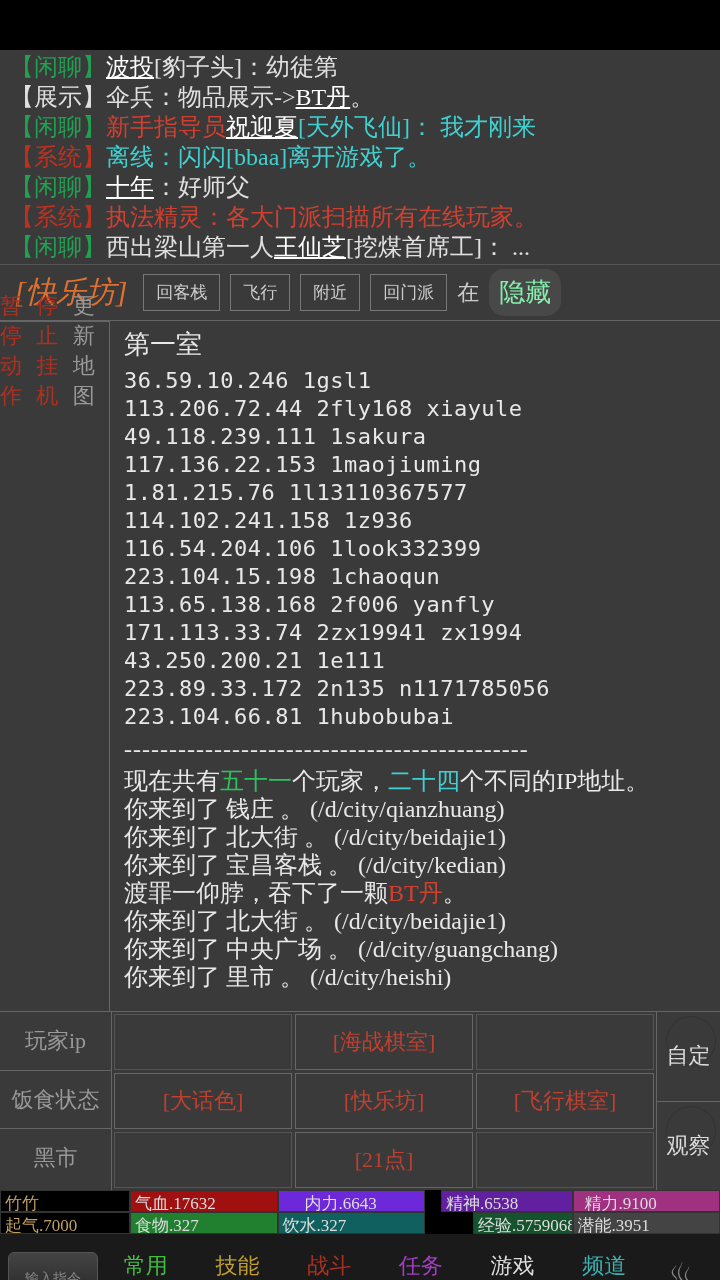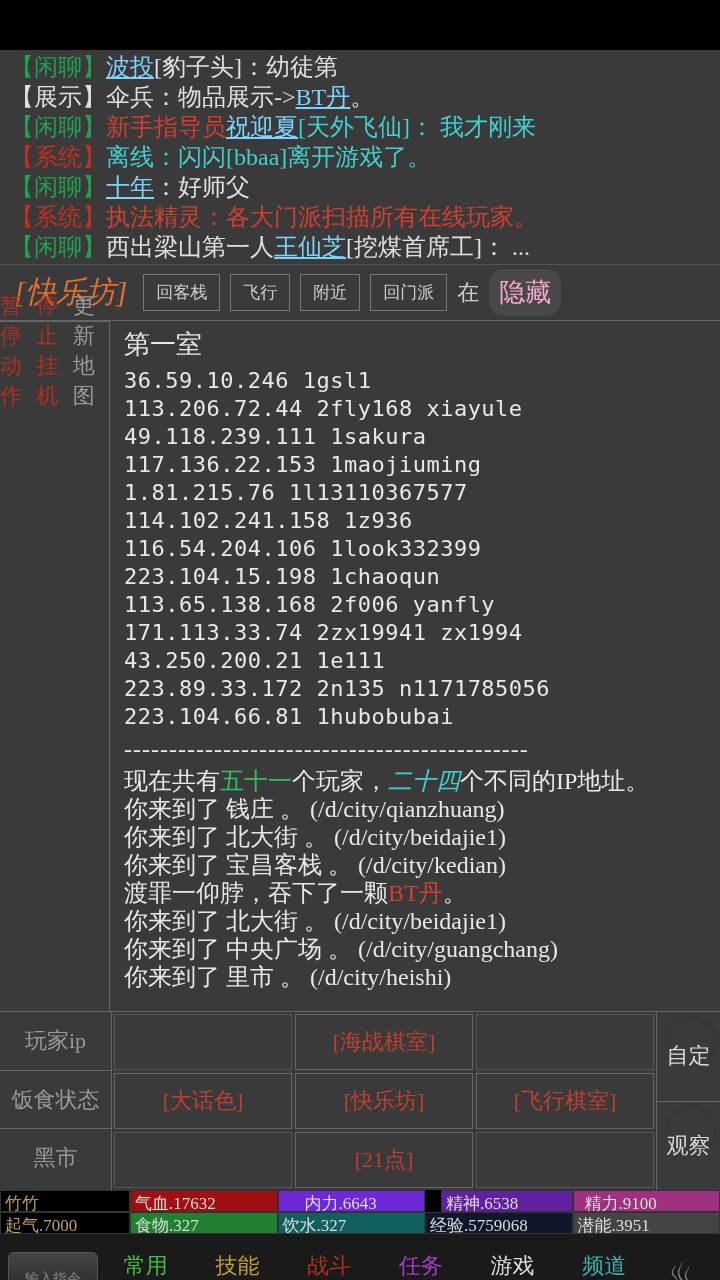--- a/index.html
+++ b/index.html
@@ -23,21 +23,21 @@
   font-size: 24px;
   line-height: 30px;
   flex-shrink: 0;
 }
 .chat-line { white-space: nowrap; overflow: hidden; }
 .tag-red { color: #c03020; }
 .tag-green { color: #20a050; }
 .white { color: #e0e0e0; }
 .cyan { color: #40d0d0; }
 .red { color: #d04030; }
-.link { color: #7dd3fc; text-decoration: underline; }
+.link { color: #ffffff; text-decoration: underline; }
 
 .nav-bar {
   display: flex;
   align-items: center;
   padding: 4px 8px;
   gap: 10px;
   border-top: 1px solid #555;
 }
 .location {
   color: #e07030;
@@ -48,21 +48,21 @@
 .nav-btn {
   border: 1px solid #777;
   color: #ccc;
   padding: 6px 12px;
   font-size: 17px;
   background: transparent;
   font-family: inherit;
 }
 .nav-text { color: #ccc; font-size: 22px; }
 .nav-hide {
-  color: #f9a8d4;
+  color: #86efac;
   font-size: 26px;
   padding: 6px 10px;
   background: #484848;
   border-radius: 15px;
 }
 
 .content-row {
   display: flex;
   flex: 1;
   border-top: 1px solid #666;
@@ -91,21 +91,21 @@
   color: #e8e8e8;
   font-size: 24px;
   line-height: 28px;
   overflow: hidden;
   font-family: "KaiTi", serif;
 }
 .room-title { font-size: 26px; margin-bottom: 8px; }
 .ip-line { font-family: monospace, serif; font-size: 22px; letter-spacing: 0.5px; }
 .sep { margin: 4px 0; letter-spacing: 1px; }
 .hi-green { color: #30c060; }
-.hi-cyan { color: #40d0d0; font-style: italic; }
+.hi-cyan { color: #40d0d0; }
 .hi-red { color: #d04030; }
 
 .room-grid {
   display: flex;
   border-top: 1px solid #666;
 }
 .room-side {
   width: 112px;
   border-right: 1px solid #666;
 }
@@ -170,21 +170,21 @@
   color: #ddd;
   overflow: hidden;
   white-space: nowrap;
 }
 .bg-red { background: #a01010; }
 .bg-blue { background: #6d28d9; padding-left: 26px; }
 .bg-purple { background: #6020a0; margin-left: 16px; }
 .bg-pink { background: #a03080; padding-left: 11px; }
 .bg-green { background: #208030; }
 .bg-cyan { background: #106060; }
-.bg-orange { background: #0f172a; }
+.bg-orange { background: #14532d; margin-left: 48px; }
 .bg-gray { background: #444; }
 .stat-label { color: #c0a060; }
 
 .bottom-bar {
   height: 90px;
   background: #1a1a1a;
   display: flex;
   align-items: center;
   padding: 0 8px;
   gap: 4px;

